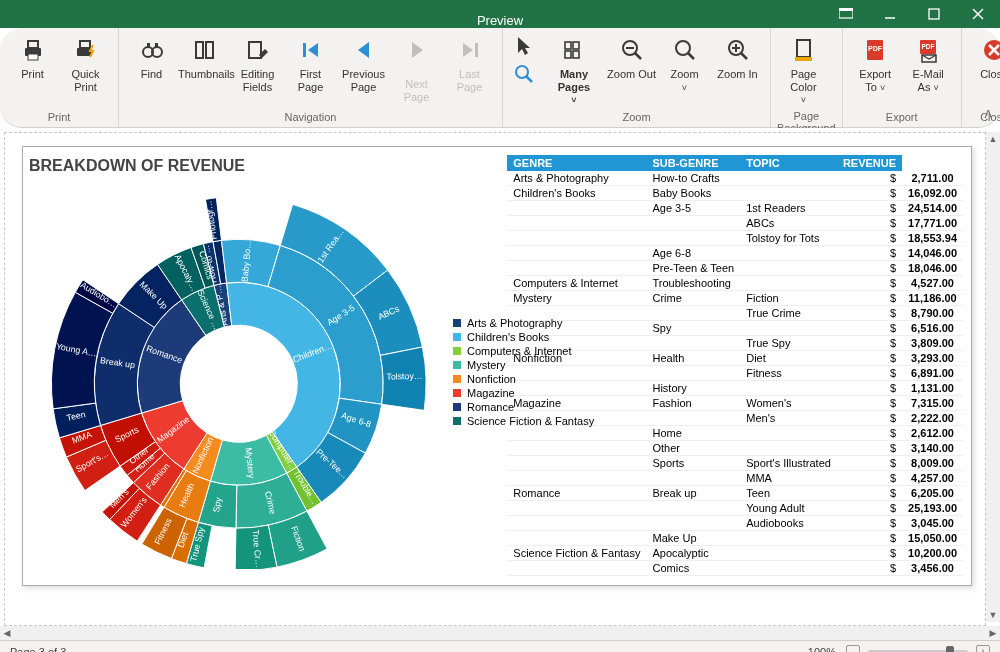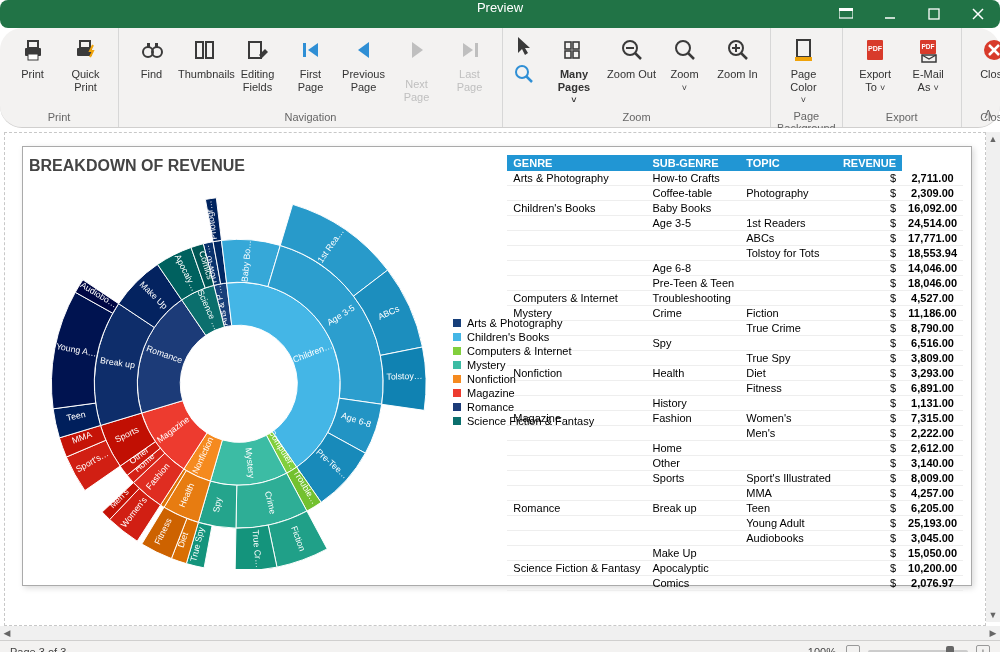--- a/index.html
+++ b/index.html
@@ -1,19 +1,19 @@
 <!DOCTYPE html>
 <html><head>
 <meta charset="utf-8">
 <style>
 * { box-sizing: border-box; margin: 0; padding: 0; }
 body { font-family: "Segoe UI", Tahoma, sans-serif; font-size: 12px; background: #fff; color: #000; width: 1000px; height: 652px; overflow: hidden; }
 
 
-.titlebar { height: 28px; background: #217346; color: #fff; display: flex; align-items: flex-start; position: relative; border-radius: 8px; }
+.titlebar { height: 28px; background: #217346; color: #fff; display: flex; align-items: flex-end; position: relative; }
 .titlebar-title { position:absolute; left:50%; transform:translateX(-50%); font-size: 13px; }
 .titlebar-icons { margin-left:auto; display:flex; }
 .titlebar-icons .btn { width: 44px; height: 28px; display:flex; align-items:center; justify-content:center; }
 
 
 .ribbon { background: #f3f2f1; border-bottom: 1px solid #d0cfce; display:flex; align-items: stretch; height: 100px; position:relative;border-radius:22px; }
 .ribbon-group { border-right: 1px solid #d7d7d7; display:flex; flex-direction:column; padding: 4px 6px 0; }
 .ribbon-group:last-child { border-right:none; }
 .group-buttons { display:flex; align-items:flex-start; }
 .ribbon-btn { width: 53px; text-align:center; font-size: 11px; line-height: 1.15; color: #333; padding: 2px 0; }
@@ -454,27 +454,20 @@
           </thead>
         <tbody id="tbody">
             <tr>
               <td>Arts &amp; Photography</td>
               <td>How-to Crafts</td>
               <td></td>
               <td class="dol">$</td>
               <td class="rev">2,711.00</td>
             </tr>
             <tr>
-              <td></td>
-              <td>Coffee-table</td>
-              <td>Photography</td>
-              <td class="dol">$</td>
-              <td class="rev">2,309.00</td>
-            </tr>
-            <tr>
               <td>Children's Books</td>
               <td>Baby Books</td>
               <td></td>
               <td class="dol">$</td>
               <td class="rev">16,092.00</td>
             </tr>
             <tr>
               <td></td>
               <td>Age 3-5</td>
               <td>1st Readers</td>
@@ -640,21 +633,21 @@
               <td>Apocalyptic</td>
               <td></td>
               <td class="dol">$</td>
               <td class="rev">10,200.00</td>
             </tr>
             <tr>
               <td></td>
               <td>Comics</td>
               <td></td>
               <td class="dol">$</td>
-              <td class="rev">2,076.97</td>
+              <td class="rev">3,456.00</td>
             </tr>
           </tbody>
       </table>
     </div>
   </div>
 </div>
 
 <div class="hscroll">
   <div class="arrow">◀</div>
   <div class="track"></div>

